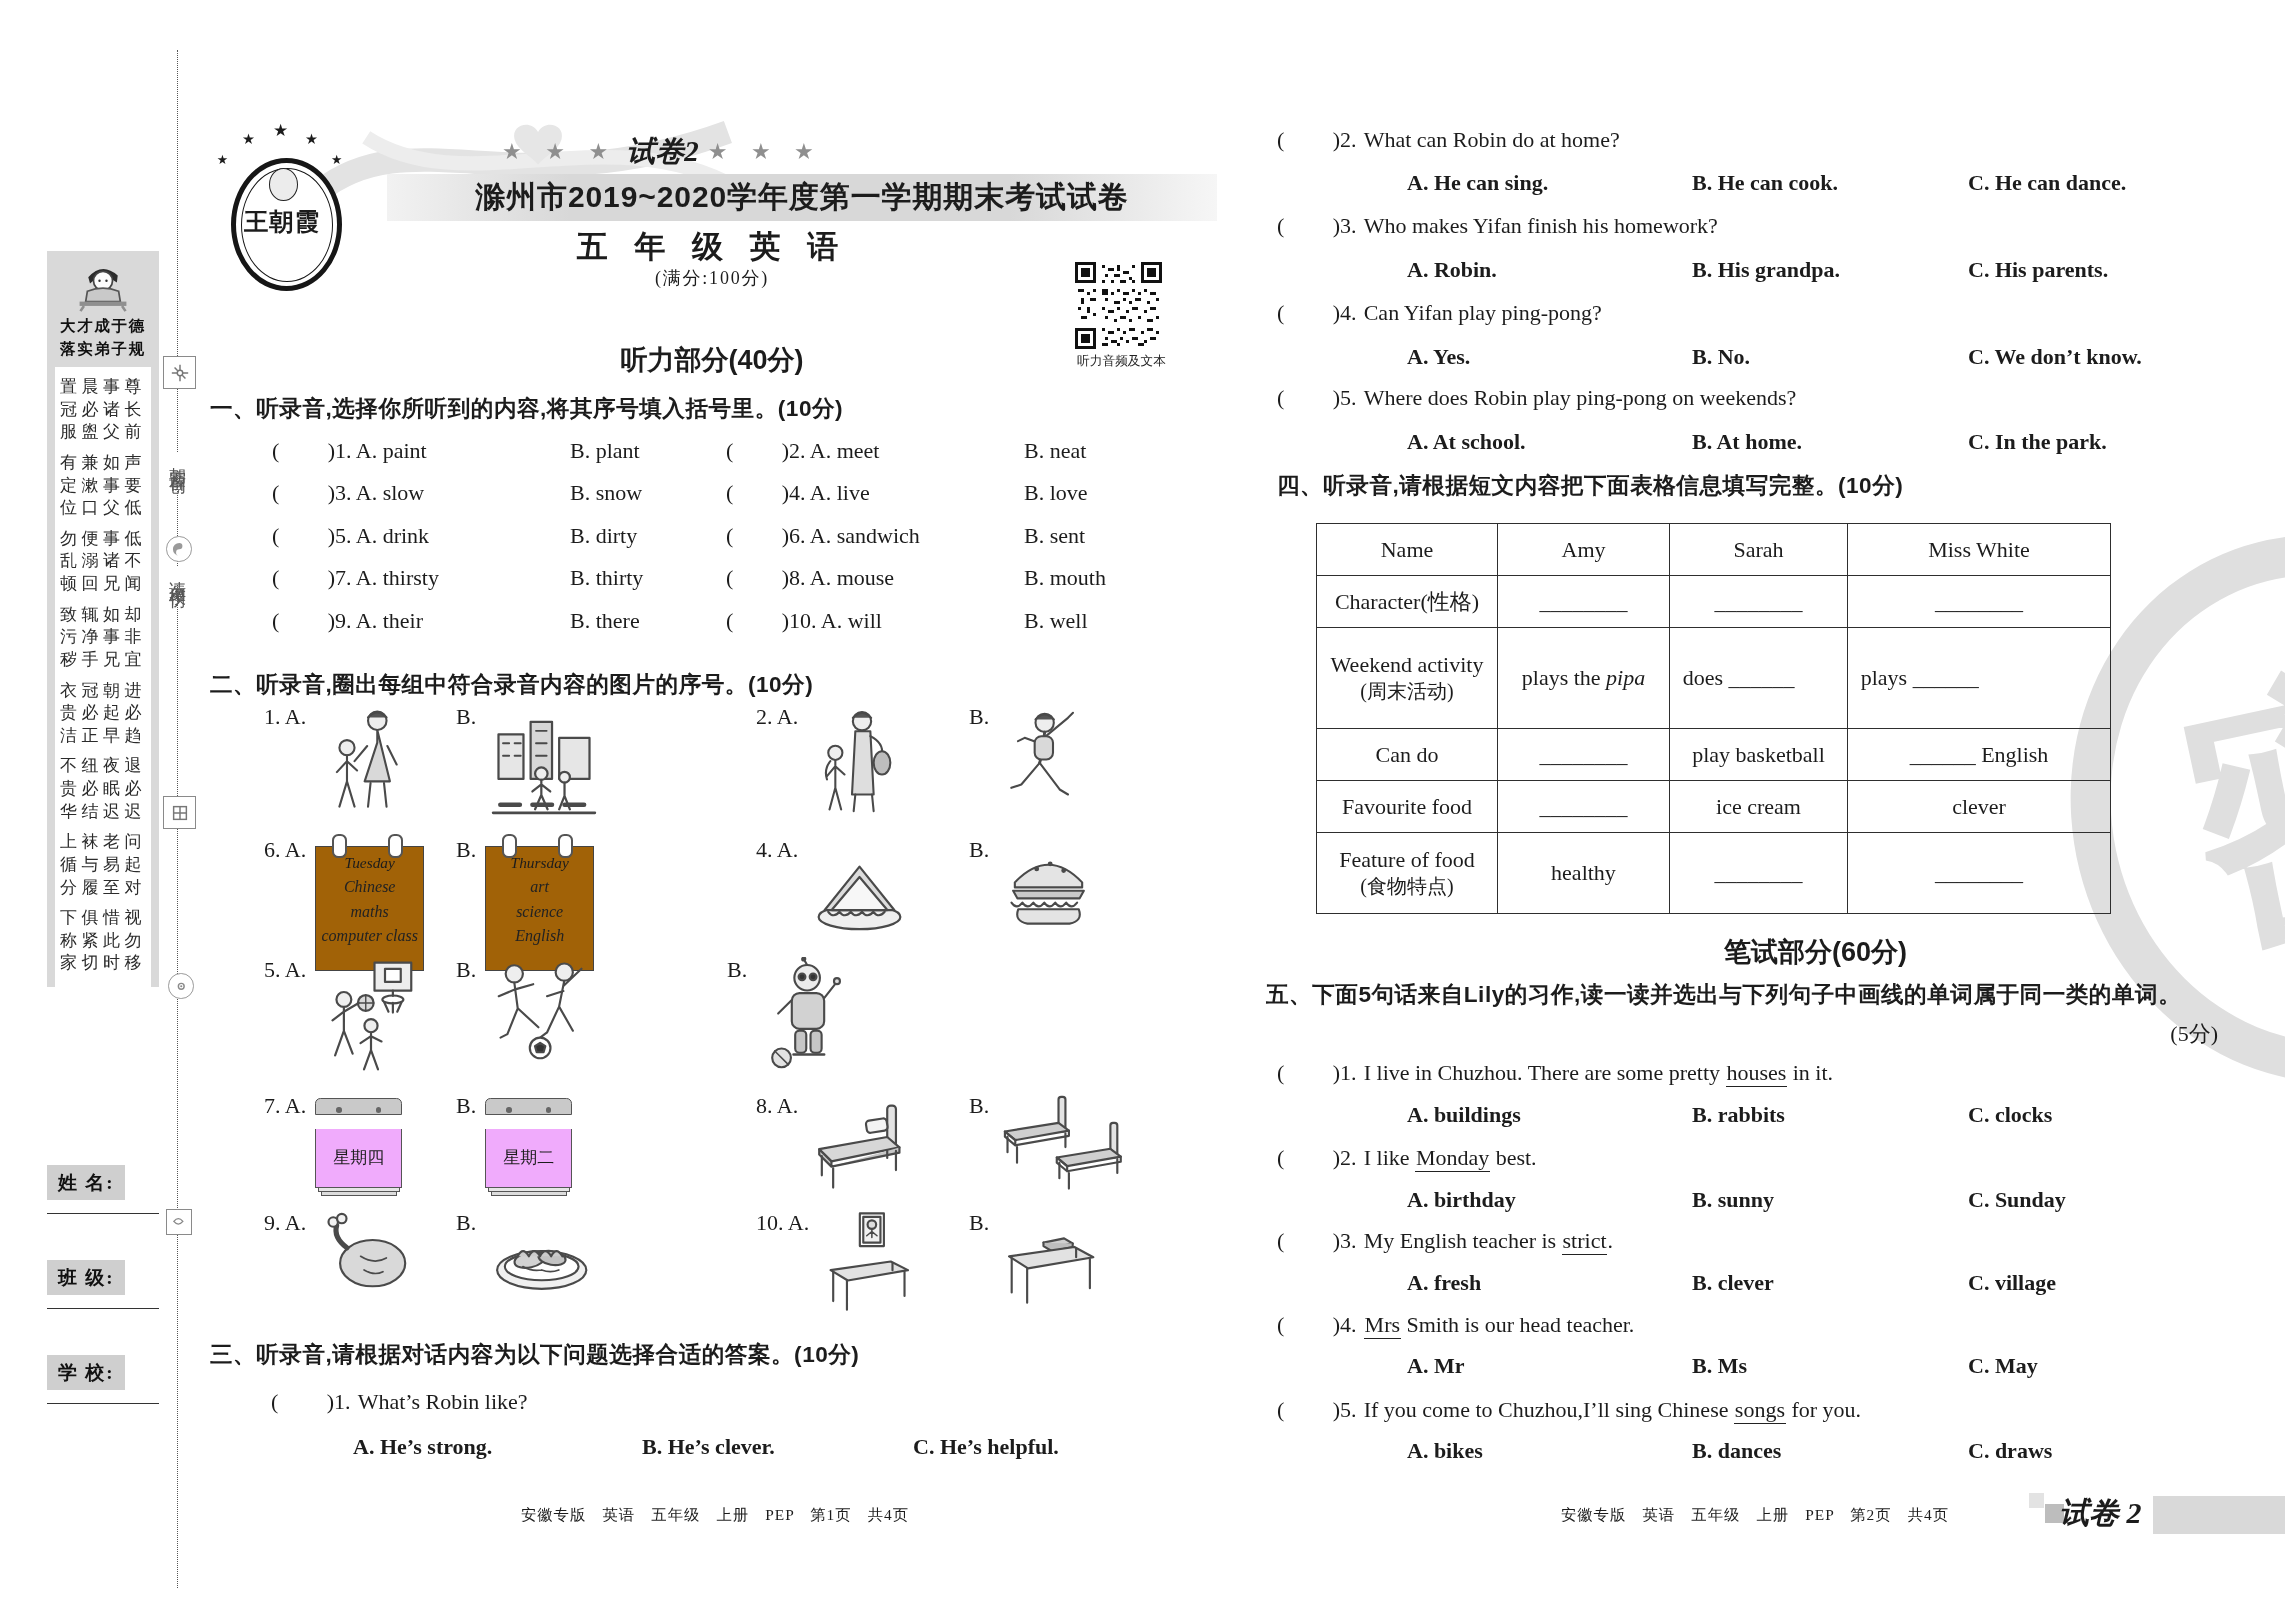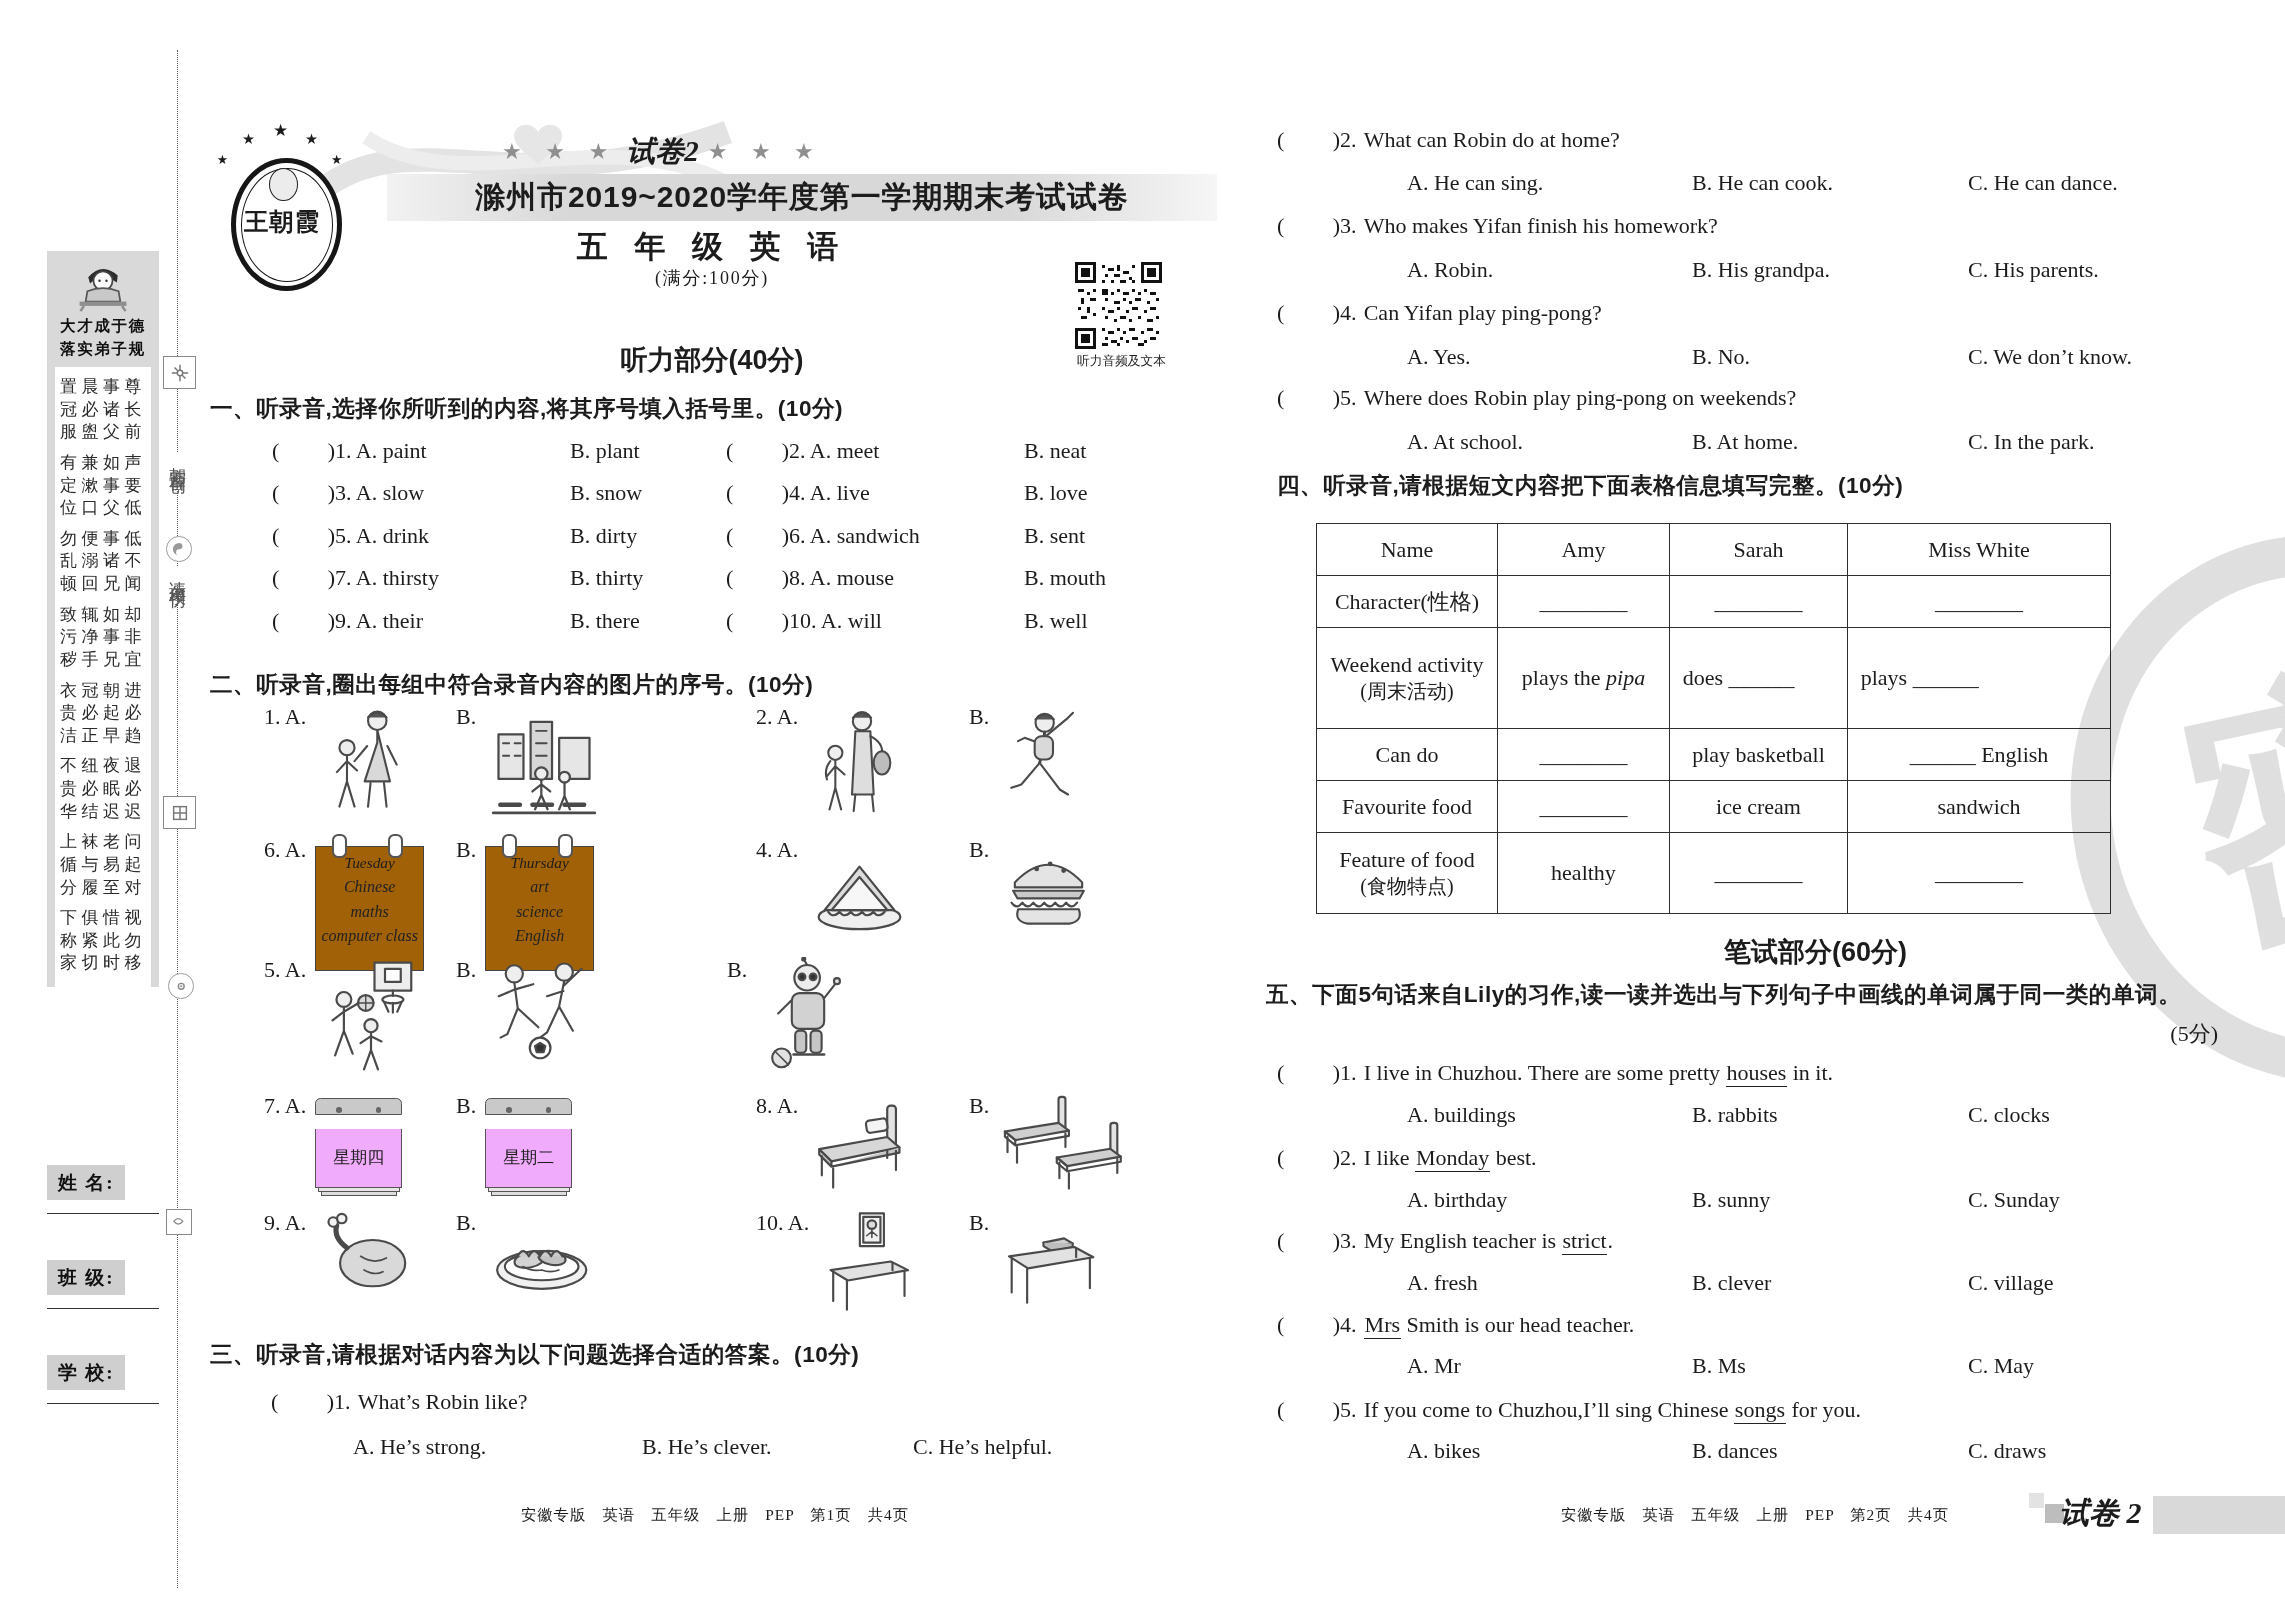--- a/index.html
+++ b/index.html
@@ -60,21 +60,21 @@
   .qr-cap{left:1058px;top:353px;width:127px;text-align:center;font-size:12.7px;color:#222;}
 
   
   .part-title{width:1004px;text-align:center;font-size:27px;}
   .sec-head{font-size:22.6px;letter-spacing:0.5px;}
   .paren{display:inline-flex;width:63px;justify-content:space-between;}
   .paren i{font-style:normal;}
   .qline{display:flex;align-items:baseline;font-size:22px;}
   .qnum{margin-right:7.2px;white-space:nowrap;}
   .optline{display:flex;font-size:22px;}
-  .opt{white-space:nowrap;}
+  .opt{white-space:nowrap;font-weight:bold;}
 
   
   .s1row{left:210px;width:1004px;display:flex;font-size:22px;}
   .s1cell{display:flex;width:516px;padding-left:62px;box-sizing:border-box;}
   .s1cell2{display:flex;flex:1;}
   .s1qa{width:235px;white-space:nowrap;}
   .s1qb{white-space:nowrap;}
 
   
   .s2row{left:210px;width:1009px;display:flex;align-items:flex-start;}
@@ -830,21 +830,21 @@
     <tr style="height:52px">
       <td class="lab">Can do</td>
       <td>________</td>
       <td>play basketball</td>
       <td>______ English</td>
     </tr>
     <tr style="height:52px">
       <td class="lab">Favourite food</td>
       <td>________</td>
       <td>ice cream</td>
-      <td>sandwich</td>
+      <td>clever</td>
     </tr>
     <tr style="height:81px">
       <td class="lab">
         <div>Feature of food</div>
         <div class="sub">(食物特点)</div>
       </td>
       <td>healthy</td>
       <td>________</td>
       <td>________</td>
     </tr>

